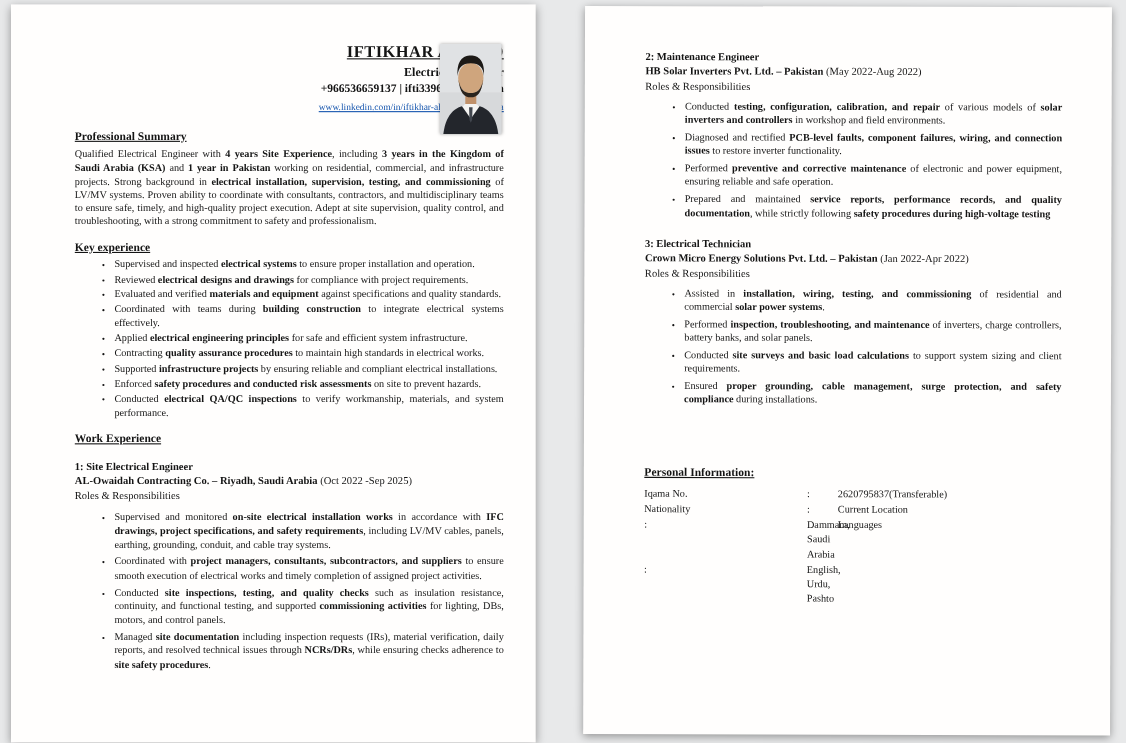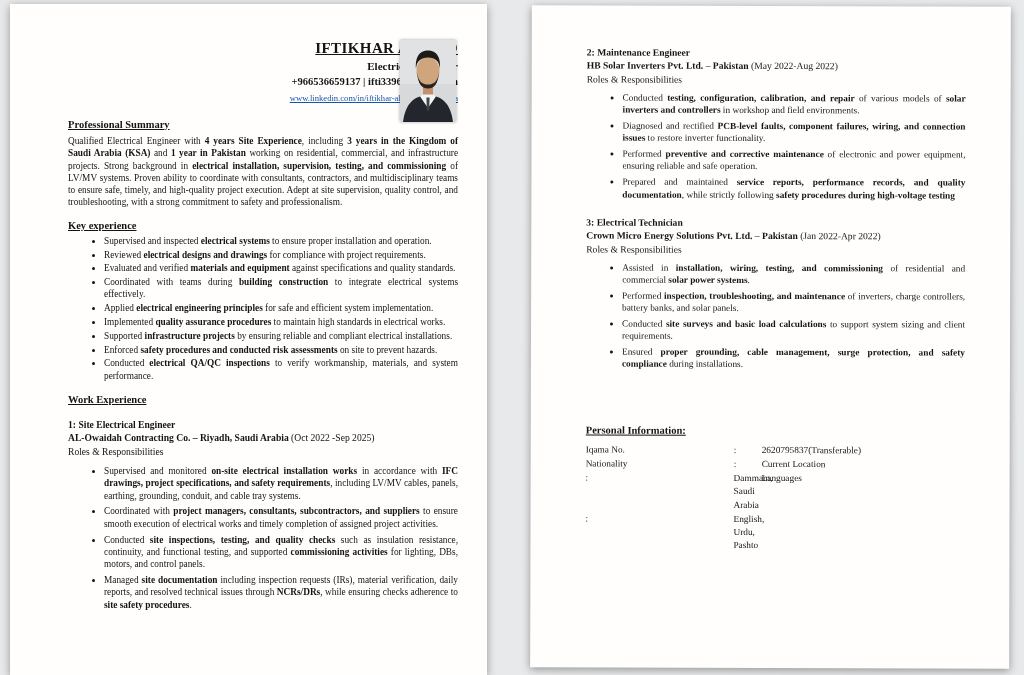--- a/index.html
+++ b/index.html
@@ -71,22 +71,22 @@
   </div>
 
 
   <div class="sec">
     <div class="h-u">Key experience</div>
     <ul class="bullets body-t">
         <li><span>Supervised and inspected </span><span class="b">electrical systems</span><span> to ensure proper installation and operation.</span></li>
         <li><span>Reviewed </span><span class="b">electrical designs and drawings</span><span> for compliance with project requirements.</span></li>
         <li><span>Evaluated and verified </span><span class="b">materials and equipment</span><span> against specifications and quality standards.</span></li>
         <li><span>Coordinated with teams during </span><span class="b">building construction</span><span> to integrate electrical systems effectively.</span></li>
-        <li><span>Applied </span><span class="b">electrical engineering principles</span><span> for safe and efficient system implementation.</span></li>
-        <li><span>Implemented </span><span class="b">quality assurance procedures</span><span> to maintain high standards in electrical works.</span></li>
+        <li><span>Applied </span><span class="b">electrical engineering principles</span><span> for safe and efficient system infrastructure.</span></li>
+        <li><span>Contracting </span><span class="b">quality assurance procedures</span><span> to maintain high standards in electrical works.</span></li>
         <li><span>Supported </span><span class="b">infrastructure projects</span><span> by ensuring reliable and compliant electrical installations.</span></li>
         <li><span>Enforced </span><span class="b">safety procedures and conducted risk assessments</span><span> on site to prevent hazards.</span></li>
         <li><span>Conducted </span><span class="b">electrical QA/QC inspections</span><span> to verify workmanship, materials, and system performance.</span></li>
       </ul>
   </div>
 
   <div class="sec" style="margin-top:12px">
     <div class="h-u">Work Experience</div>
 
     <div class="job">

